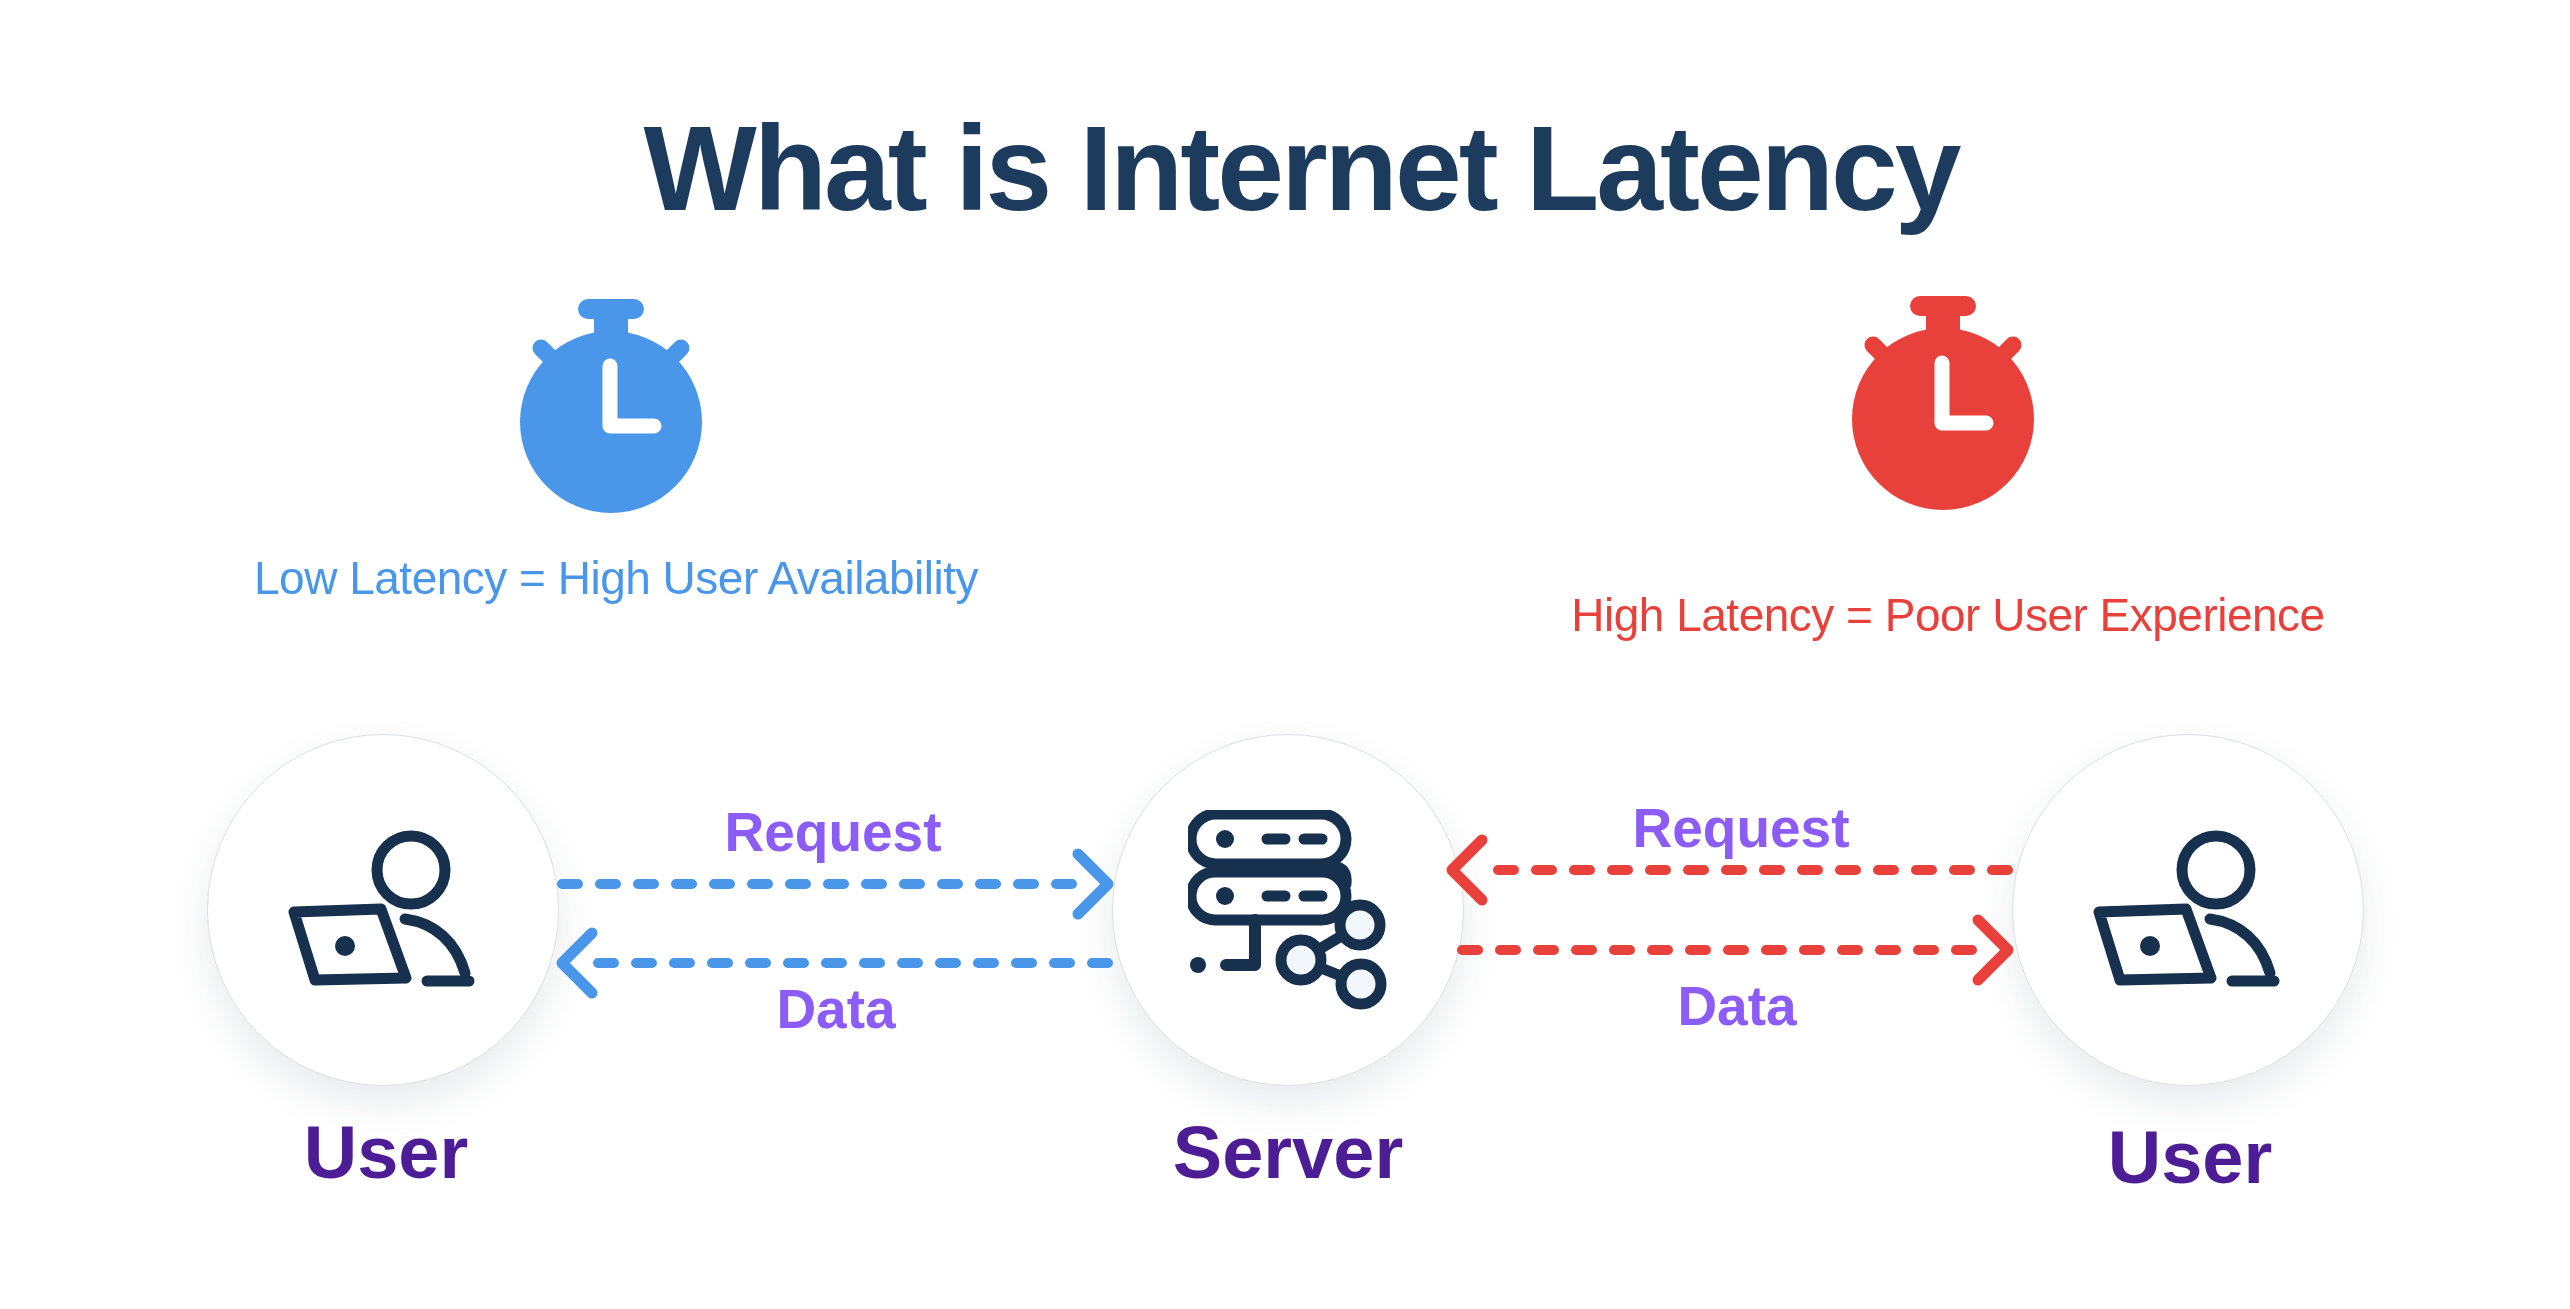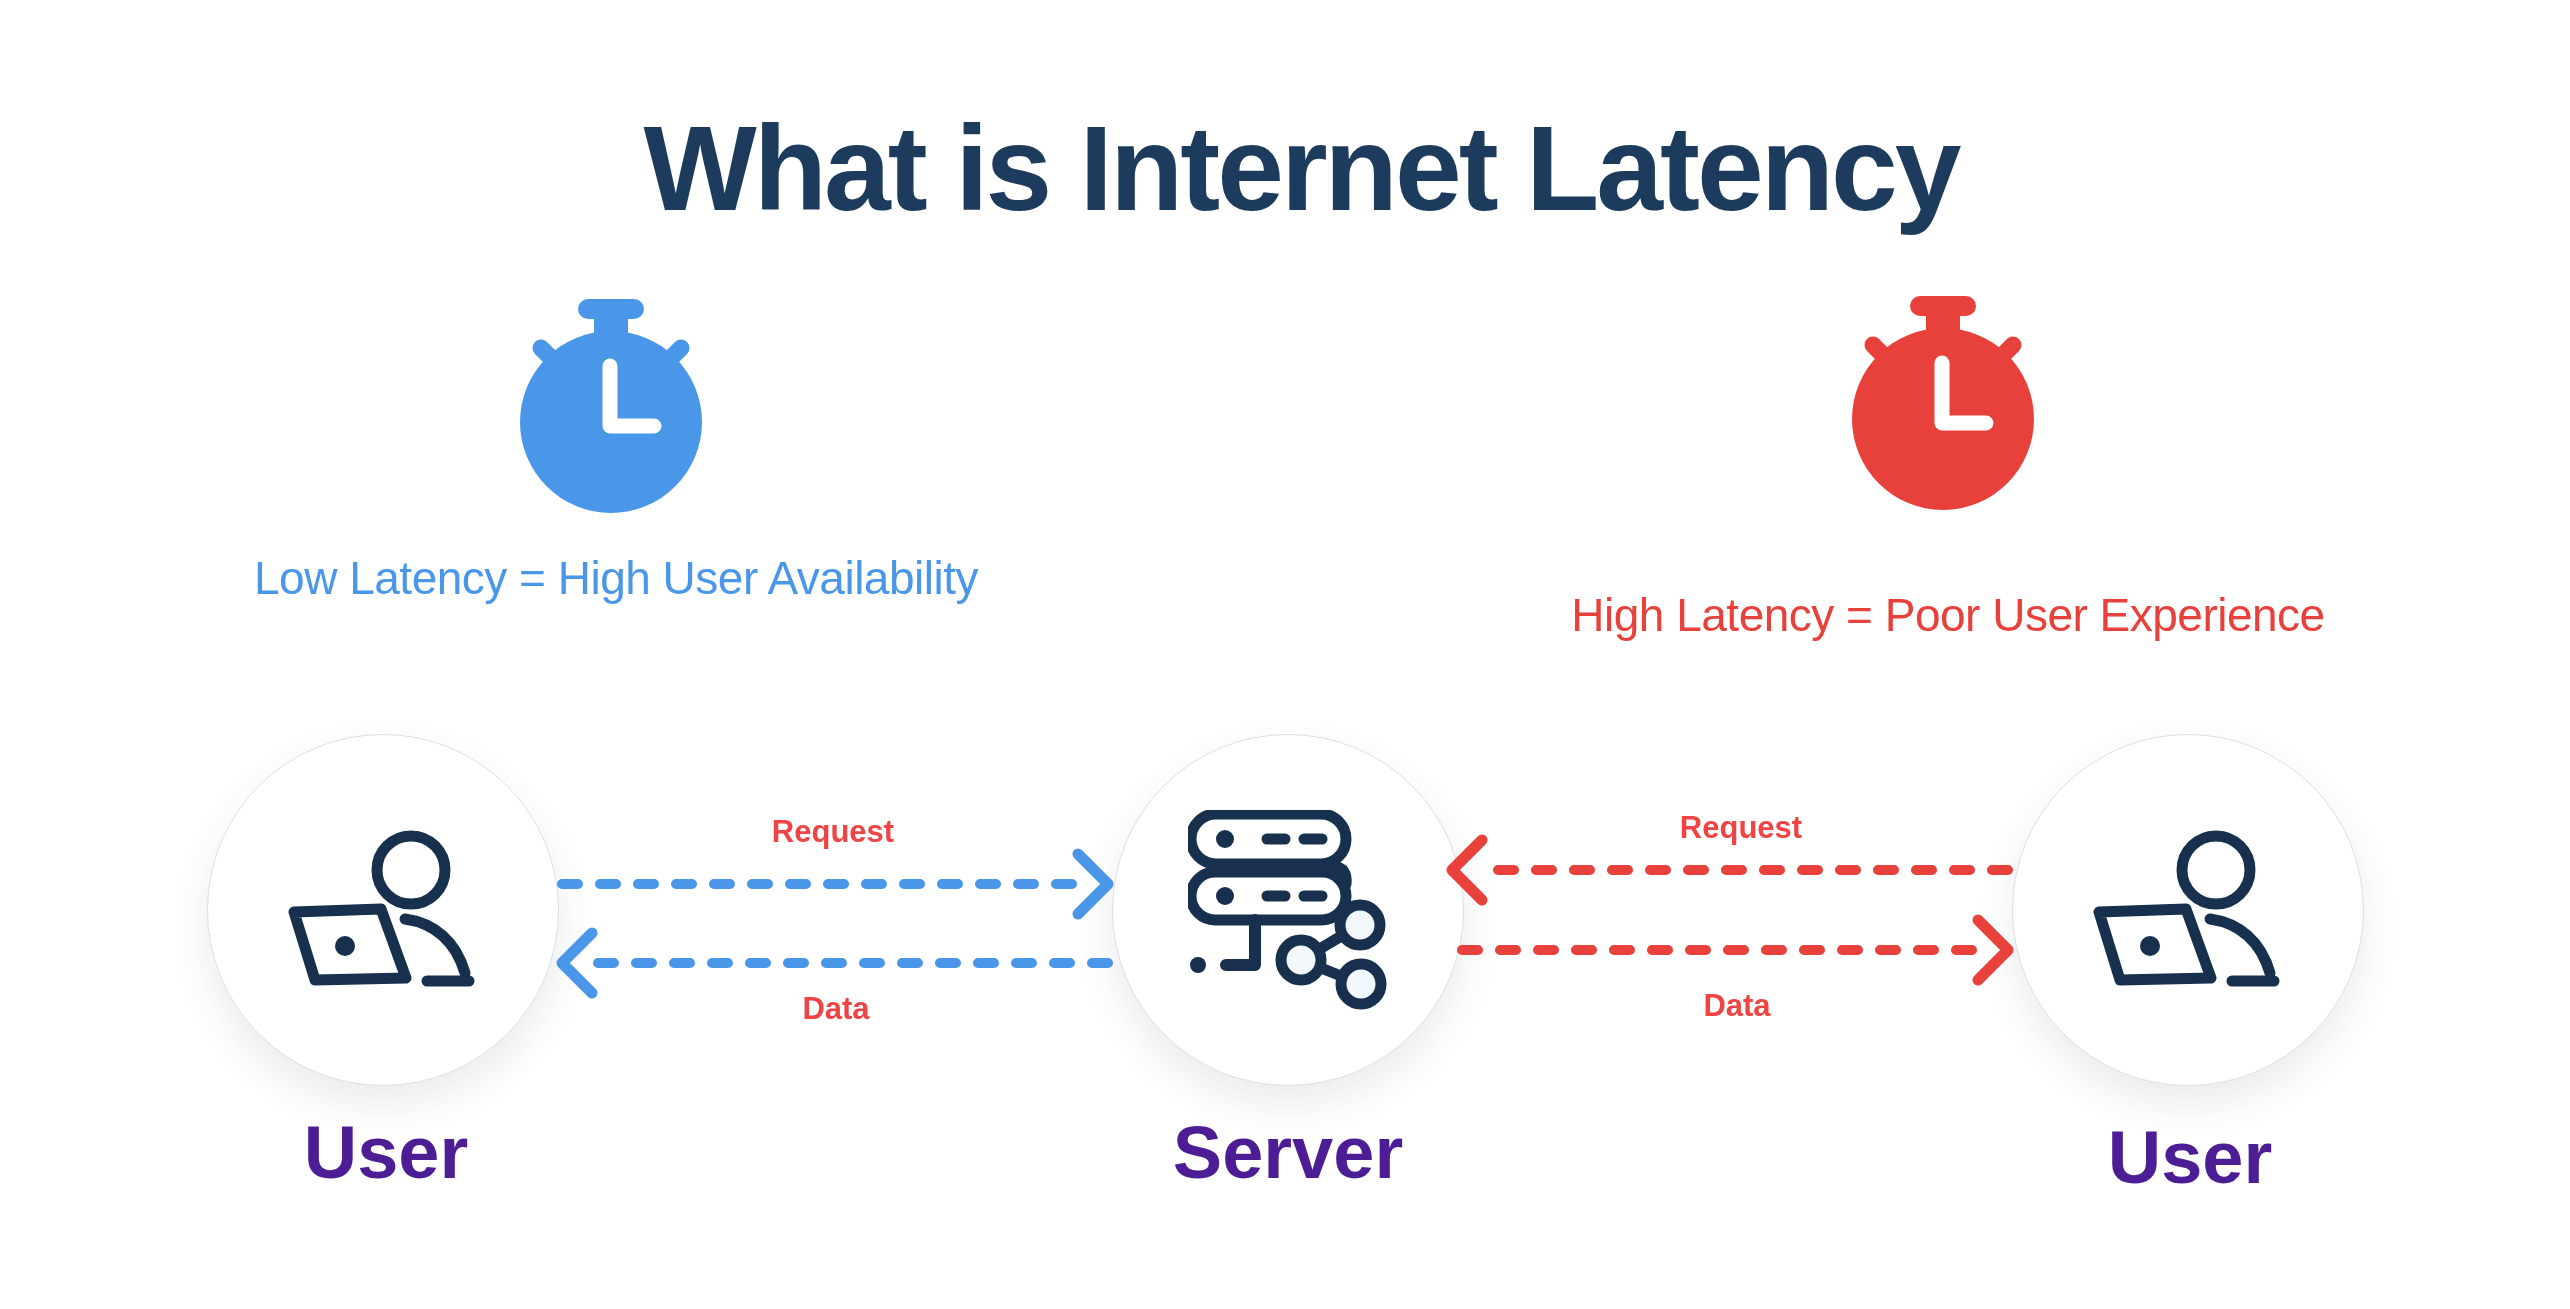--- a/index.html
+++ b/index.html
@@ -27,21 +27,21 @@
     background:#ffffff;border:1.5px solid #dcdfe3;box-sizing:border-box;
     box-shadow:0 18px 38px rgba(45,58,80,0.10);
     display:flex;align-items:center;justify-content:center;
   }
   .node-label{
     position:absolute;transform:translate(-50%,-50%);
     font-size:74px;font-weight:700;color:#4c1d95;white-space:nowrap;
   }
   .arrow-label{
     position:absolute;transform:translate(-50%,-50%);
-    font-size:31px;font-weight:700;color:#ef4444;white-space:nowrap;text-align:center;
+    font-size:55px;font-weight:700;color:#8b5cf6;white-space:nowrap;text-align:center;
   }
   .arrows{position:absolute;left:0;top:0;width:2570px;height:1309px;pointer-events:none;}
   .dash-blue{stroke:#4a97e9;}
   .dash-red{stroke:#e8403a;}
   .dashline{stroke-width:10;stroke-linecap:round;stroke-dasharray:16 22;fill:none;}
   .chev{stroke-width:11;stroke-linecap:round;stroke-linejoin:round;fill:none;}
   .icon-stroke{stroke:#16304d;}
 </style>
 </head>
 <body>

